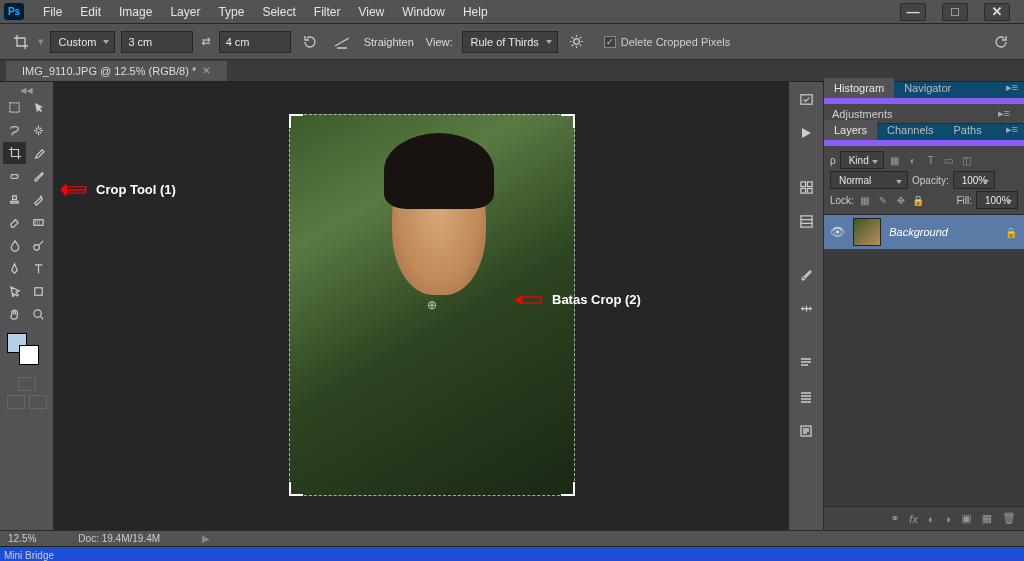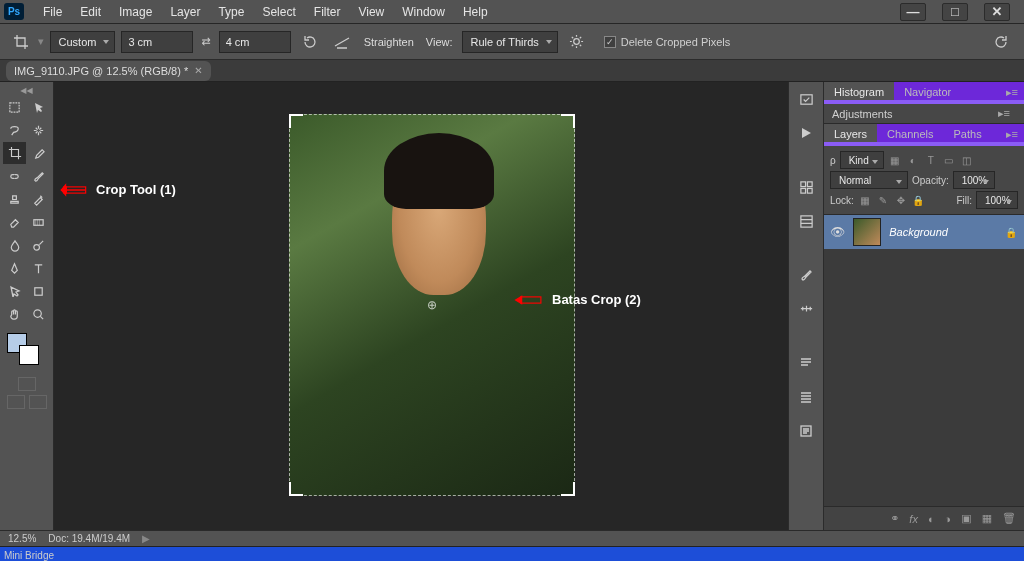--- a/index.html
+++ b/index.html
@@ -20,21 +20,21 @@
 .dropdown::after{ content:""; position:absolute; right:5px; top:8px; border-left:3px solid transparent; border-right:3px solid transparent; border-top:4px solid #aaa;}
 .num-input { background:#3f3f3f; border:1px solid #262626; height:22px; width:72px; color:#e8e8e8; padding:0 6px; font-size:11px; display:flex; align-items:center;}
 .x-sep{ color:#ccc; padding:0 2px;}
 .opt-btn { width:26px; height:24px; display:flex; align-items:center; justify-content:center; color:#ccc;}
 .opt-text{ color:#ddd; font-size:11px; padding:0 3px;}
 .checkbox{ width:12px; height:12px; border:1px solid #888; display:inline-flex; align-items:center; justify-content:center; margin-right:5px; color:#ccc; font-size:9px; background:#3f3f3f;}
 .reset-icon{ margin-left:auto; }
 
 
 .doctab-bar { background:#3b3b3b; height:22px; display:flex; align-items:center; padding-left:6px; border-bottom:1px solid #222;}
-.doctab { background:#535353; height:20px; display:flex; align-items:center; padding:0 8px; font-size:11px; color:#ddd; gap:6px;border-radius:6px;}
+.doctab { background:#535353; height:20px; display:flex; align-items:center; padding:0 16px; font-size:11px; color:#ddd; gap:6px;}
 .doctab .close{ color:#aaa; font-size:10px;}
 
 
 .main { display:flex; height: calc(561px - 24px - 36px - 22px - 16px - 15px); }
 .toolbox { width:54px; background:#535353; border-right:1px solid #2a2a2a; padding:4px 3px; position:relative;}
 .tool-expand{ height:10px; text-align:center; color:#999; font-size:8px;}
 .tool-grid{ display:grid; grid-template-columns: 1fr 1fr; gap:1px;}
 .tool { width:23px; height:22px; display:flex; align-items:center; justify-content:center; color:#d0d0d0; font-size:12px; position:relative;}
 .tool.active { background:#2d2d2d; }
 .color-swatches{ margin-top:8px; position:relative; height:38px;}
@@ -60,40 +60,40 @@
 .crop-center{ position:absolute; top:50%; left:50%; transform:translate(-50%,-50%); color:rgba(255,255,255,0.7); font-size:12px;}
 
 
 .annot { position:absolute; color:#fff; font-weight:bold; font-size:13px; display:flex; align-items:center; gap:6px; pointer-events:none;}
 .arrow-r{ width:32px; height:14px; }
 
 
 .right-strip{ width:36px; background:#535353; border-left:1px solid #2b2b2b; border-right:1px solid #2b2b2b; display:flex; flex-direction:column; align-items:center; padding-top:6px; gap:12px;}
 .strip-icon{ width:22px; height:22px; display:flex; align-items:center; justify-content:center; color:#ccc; font-size:13px;}
 .right-panels{ width:200px; background:#535353; display:flex; flex-direction:column;}
-.panel-tabs{ display:flex; background:#6d28d9; height:22px; border-bottom:4px solid #8b5cf6;}
+.panel-tabs{ display:flex; background:#0c4a6e; height:22px; border-bottom:6px solid #8b5cf6;align-items:flex-end;}
 .panel-tab{ padding:4px 10px; font-size:11px; color:#bbb; }
 .panel-tab.active{ background:#535353; color:#e8e8e8;}
 .panel-menu{ margin-left:auto; padding:4px 6px; color:#aaa;}
 .adjustments-row{ height:20px; background:#474747; border-bottom:1px solid #2a2a2a; display:flex; align-items:center; padding:0 8px; font-size:11px;}
 .layer-controls{ padding:4px 6px; border-bottom:1px solid #2a2a2a; background:#474747;}
 .layer-row{ display:flex; align-items:center; gap:4px; height:20px; font-size:10px; color:#ccc;}
 .layer-row .dropdown{ height:18px; font-size:10px;}
 .mini-icon{ width:14px; height:14px; color:#999; display:flex; align-items:center; justify-content:center; font-size:10px;}
 .layers-list{ flex:1; background:#3b3b3b;}
 .layer-item{ display:flex; align-items:center; height:34px; background:#5b7aa6; padding:0 6px; gap:8px; color:#fff;}
 .layer-thumb{ width:28px; height:28px; background:linear-gradient(135deg,#3b5a2a,#c08a5a); border:1px solid #222;}
 .layer-name{ font-style:italic; font-size:11px;}
 .layer-lock{ margin-left:auto; color:#ddd; font-size:10px;}
 .eye{ color:#ddd; font-size:12px;}
 .layers-bottom{ height:24px; background:#434343; border-top:1px solid #2a2a2a; display:flex; align-items:center; justify-content:flex-end; gap:10px; padding:0 8px;}
 .layers-bottom span{ color:#999; font-size:11px;}
 
 
-.statusbar{ height:16px; background:#535353; border-top:1px solid #2a2a2a; display:flex; align-items:center; padding:0 8px; font-size:10px; color:#ccc; gap:12px;}
+.statusbar{ height:16px; background:#535353; border-top:1px solid #2a2a2a; display:flex; align-items:center; padding:0 8px; font-size:10px; color:#ccc; gap:42px;}
 .mini-bridge{ height:17px; background:#1d4ed8; border-top:1px solid #222; display:flex; align-items:center; padding:0 4px; font-size:10px; color:#ccc;}
 
 
 svg{ stroke:#ccc; fill:none; stroke-width:1.3;}
 </style>
 </head>
 <body>
 
 <div class="titlebar">
   <div class="ps-logo">Ps</div>

